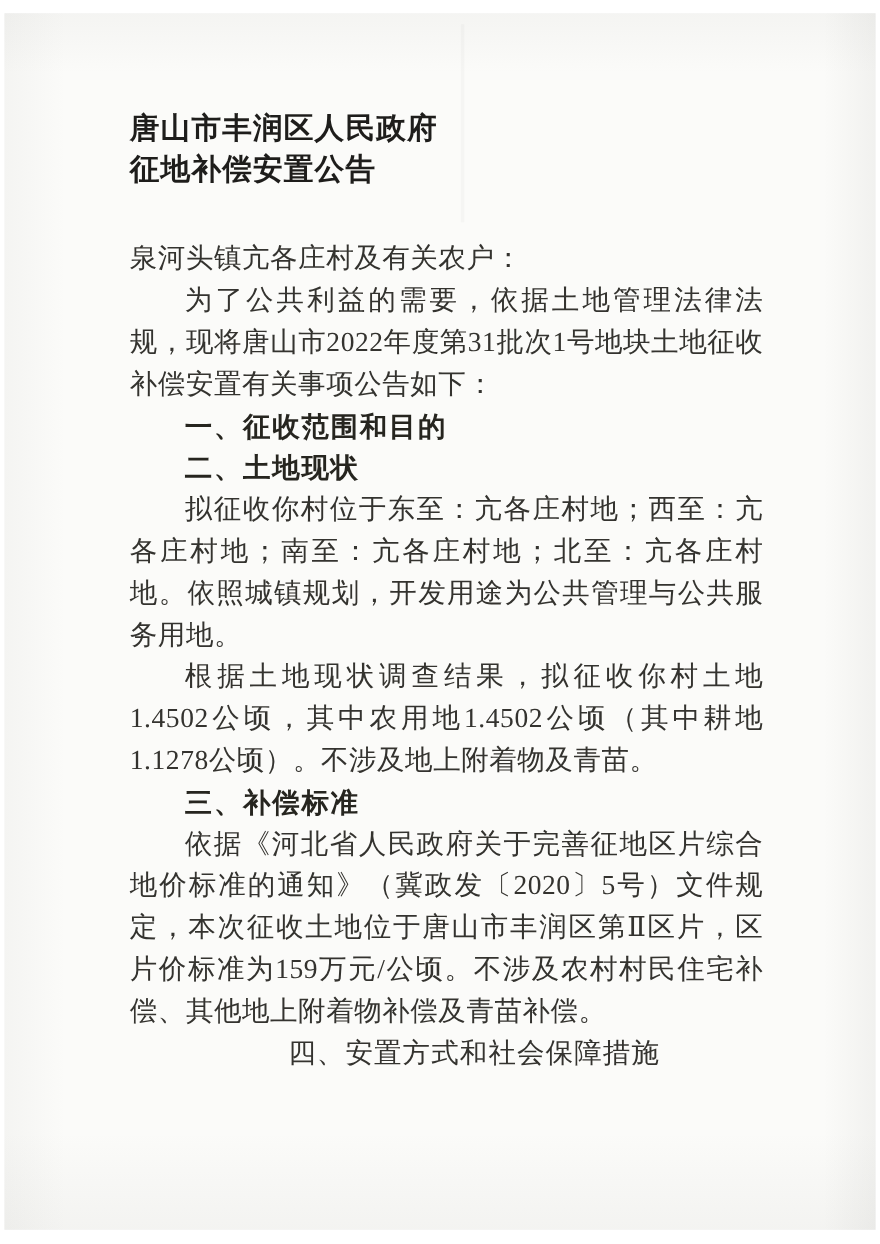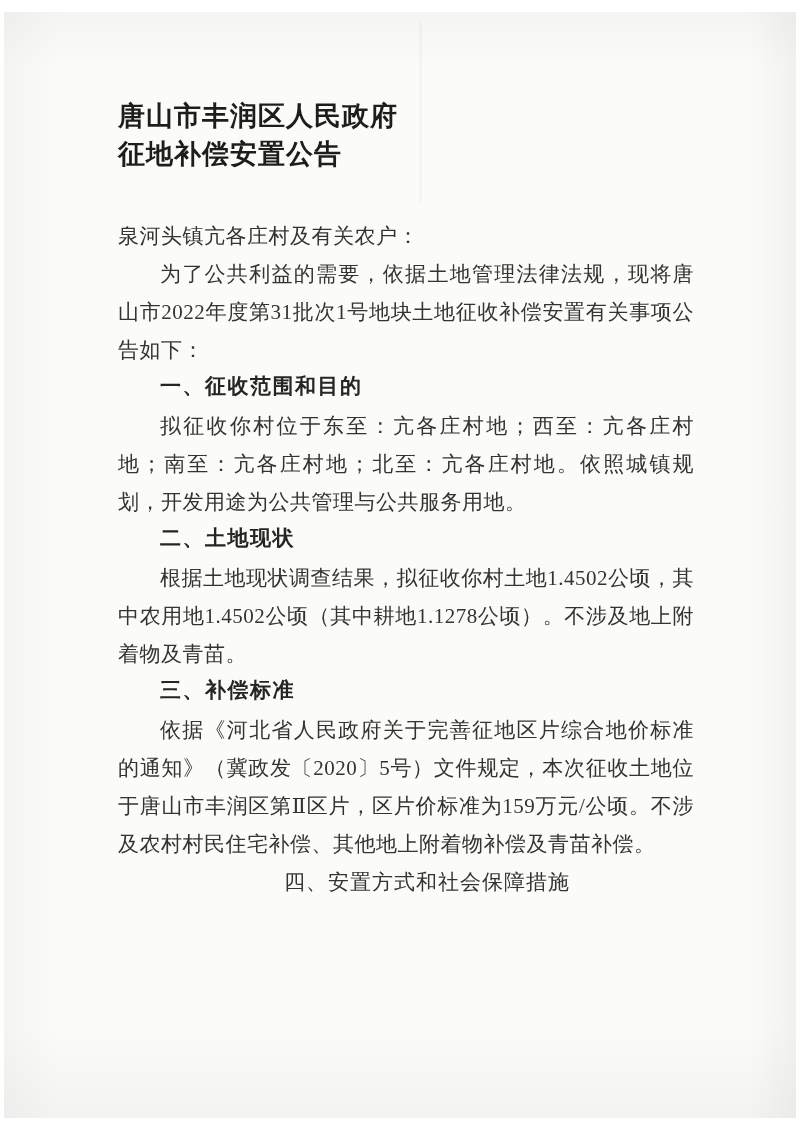--- a/index.html
+++ b/index.html
@@ -46,32 +46,32 @@
     text-align: left;
     font-size: 27px;
     font-weight: 700;
     line-height: 38px;
     letter-spacing: 1px;
     color: #1e1d1b;
     margin-bottom: 44px;
   }
   .para {
     margin: 0;
-    font-size: 21px;
+    font-size: 25px;
     line-height: 38px;
     letter-spacing: 0.5px;
     text-align: justify;
     text-indent: 2em;
     color: #34332f;
   }
   .para.salutation {
     text-indent: 0;
   }
   .para.heading {
-    font-family: Liberation Mono, monospace;
+    font-family: Liberation Sans, sans-serif;
     font-weight: 700;
     letter-spacing: 1.5px;
     text-align: left;
     color: #26251f;
   }
   .para.heading-plain {
     font-weight: 400;
     text-align: center;
     letter-spacing: 1px;
   }
@@ -82,21 +82,21 @@
 <div class="scan-page">
   <div class="doc-content">
     <div class="doc-title">
       <div>唐山市丰润区人民政府</div>
       <div>征地补偿安置公告</div>
     </div>
     <div>
         <p class="para salutation">泉河头镇亢各庄村及有关农户：</p>
         <p class="para body">为了公共利益的需要，依据土地管理法律法规，现将唐山市2022年度第31批次1号地块土地征收补偿安置有关事项公告如下：</p>
         <p class="para heading">一、征收范围和目的</p>
+        <p class="para heading">二、土地现状</p>
         <p class="para body">拟征收你村位于东至：亢各庄村地；西至：亢各庄村地；南至：亢各庄村地；北至：亢各庄村地。依照城镇规划，开发用途为公共管理与公共服务用地。</p>
-        <p class="para heading">二、土地现状</p>
         <p class="para body">根据土地现状调查结果，拟征收你村土地1.4502公顷，其中农用地1.4502公顷（其中耕地1.1278公顷）。不涉及地上附着物及青苗。</p>
         <p class="para heading">三、补偿标准</p>
         <p class="para body">依据《河北省人民政府关于完善征地区片综合地价标准的通知》（冀政发〔2020〕5号）文件规定，本次征收土地位于唐山市丰润区第Ⅱ区片，区片价标准为159万元/公顷。不涉及农村村民住宅补偿、其他地上附着物补偿及青苗补偿。</p>
         <p class="para heading-plain">四、安置方式和社会保障措施</p>
       </div>
   </div>
 </div>
 
 </body></html>

